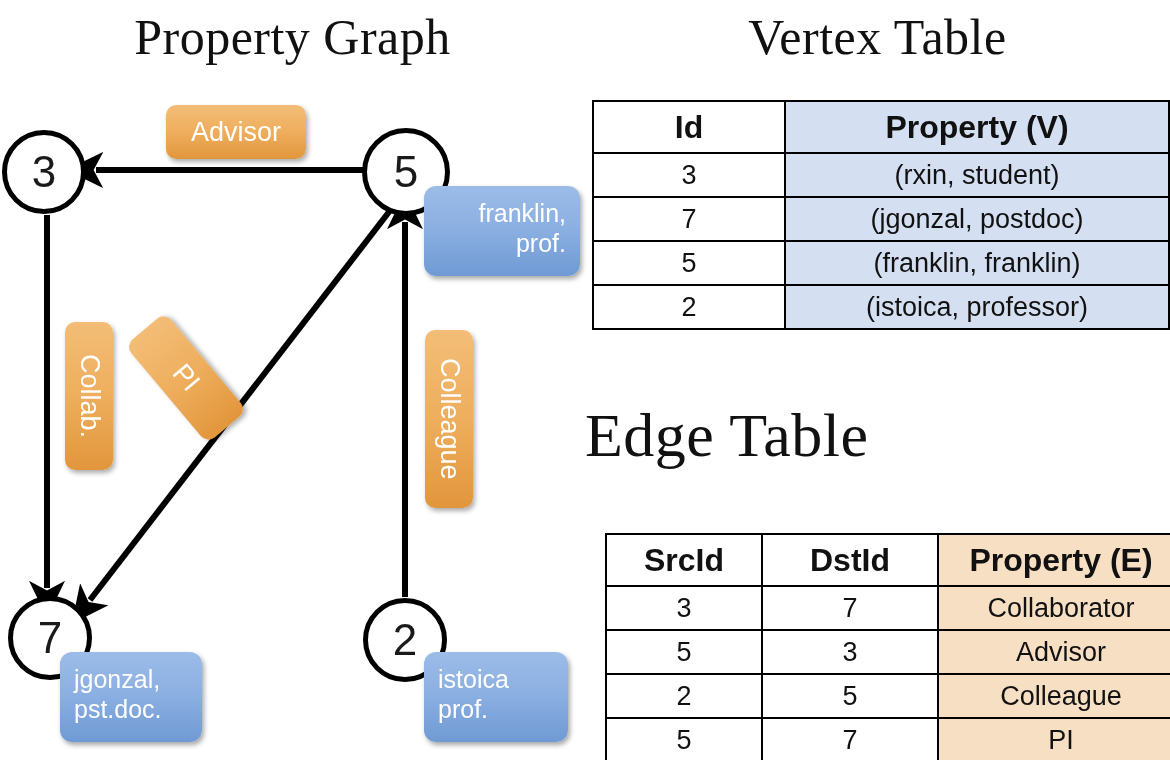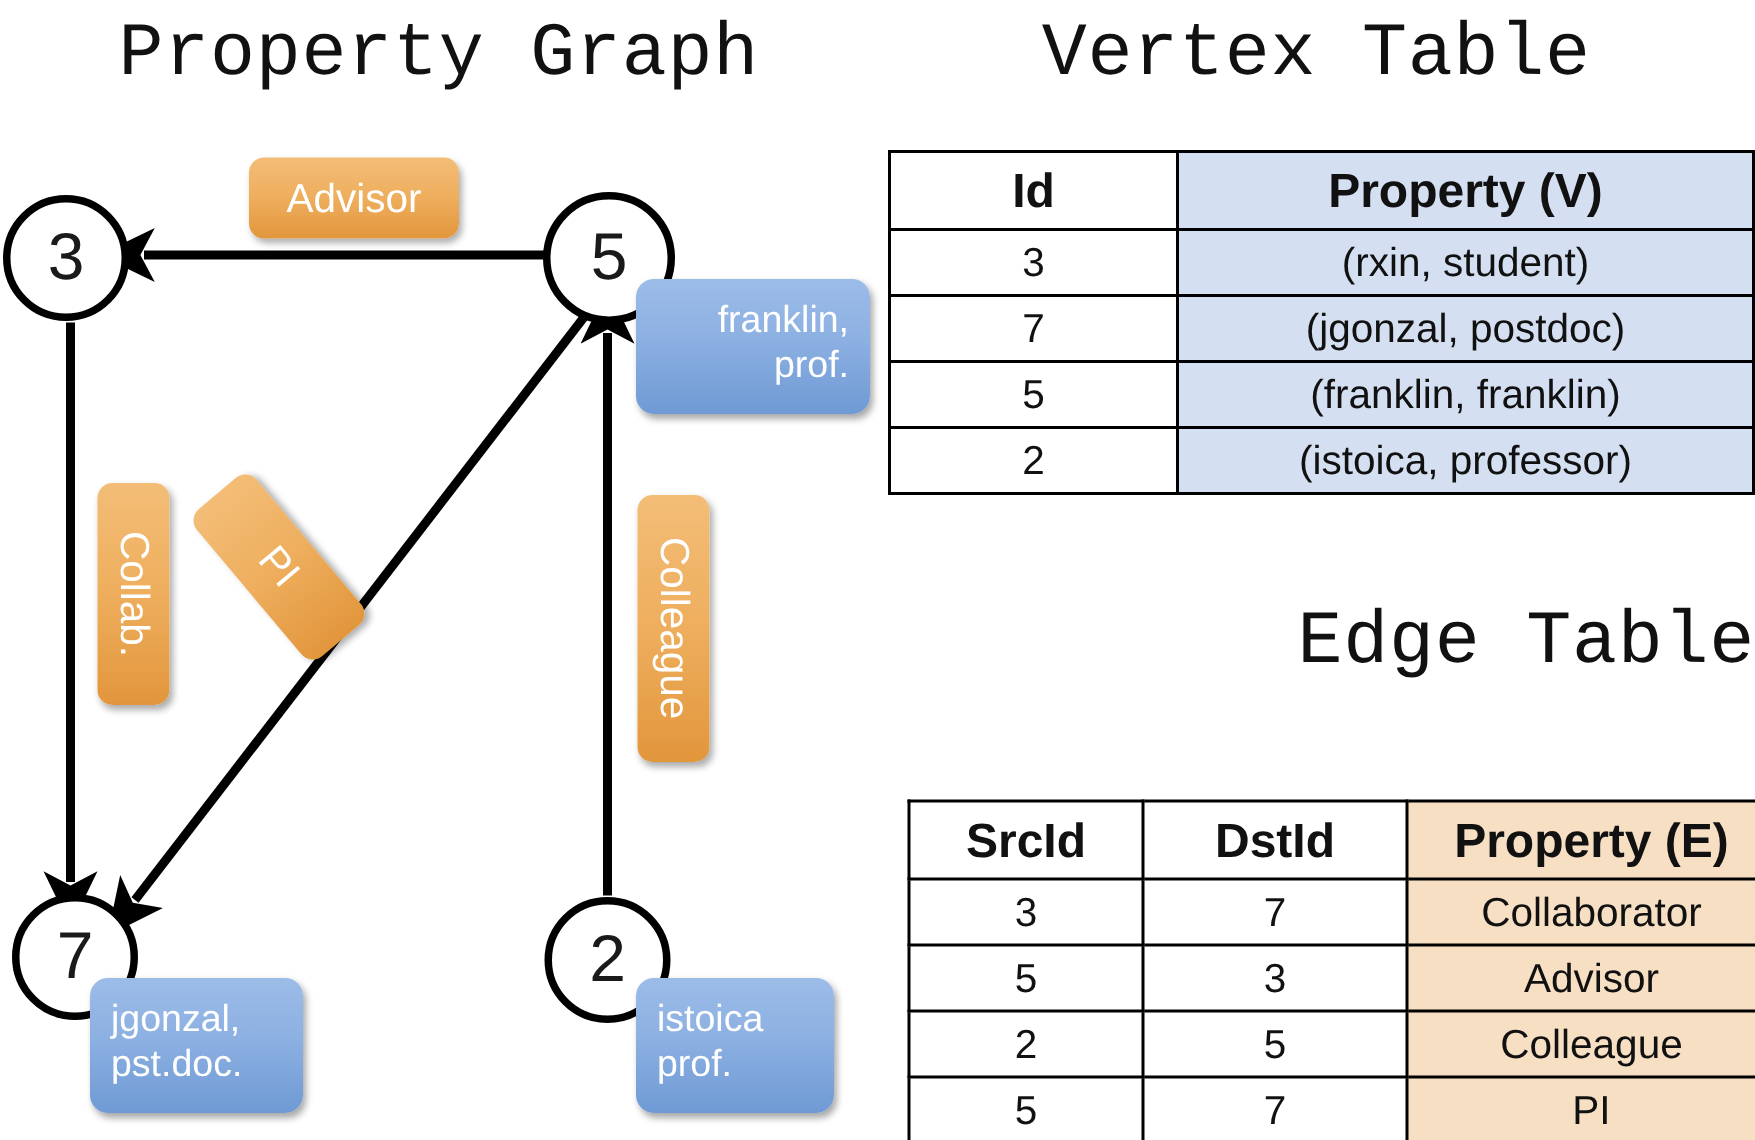--- a/index.html
+++ b/index.html
@@ -11,40 +11,40 @@
     width: 1170px;
     height: 760px;
     position: relative;
     font-family: "Liberation Sans", sans-serif;
     overflow: hidden;
   }
 
   
   .big-title {
     position: absolute;
-    font-family: Liberation Mono, monospace;
+    font-family: Liberation Serif, serif;
     font-weight: 300;
     color: #111111;
     white-space: nowrap;
     letter-spacing: 0.5px;
   }
   #title-property-graph {
     left: 0px; top: 8px; width: 585px;
     text-align: center;
     font-size: 50px;
   }
   #title-vertex-table {
     left: 585px; top: 8px; width: 585px;
     text-align: center;
     font-size: 50px;
   }
   #title-edge-table {
     left: 585px; top: 400px; width: 585px;
-    text-align: right;
-    font-size: 50px;
+    text-align: left;
+    font-size: 62px;
   }
 
   
   #graph-panel {
     position: absolute;
     left: 0; top: 0;
     width: 585px; height: 760px;
   }
   #graph-edges {
     position: absolute;
@@ -173,21 +173,21 @@
     <span>2</span>
   </div>
 
 
   <div class="prop-box" style="left:424px; top:186px; width:156px; height:90px;text-align:right;">franklin,
 prof.</div>
 
   <div class="prop-box" style="left:60px; top:652px; width:142px; height:90px;">jgonzal,
 pst.doc.</div>
 
-  <div class="prop-box" style="left:424px; top:652px; width:132px; height:90px;">istoica
+  <div class="prop-box" style="left:424px; top:652px; width:144px; height:90px;">istoica
 prof.</div>
 
   <div class="edge-label" style="left:166px; top:105px; width:140px; height:54px;">Advisor</div>
 
   <div class="edge-label vert-text" style="left:65px; top:322px; width:48px; height:148px;">Collab.</div>
 
   <div class="edge-label vert-text" style="left:160px; top:314px; width:52px; height:128px; transform: rotate(-40deg);">PI</div>
 
   <div class="edge-label vert-text" style="left:425px; top:330px; width:48px; height:178px;">Colleague</div>
 

